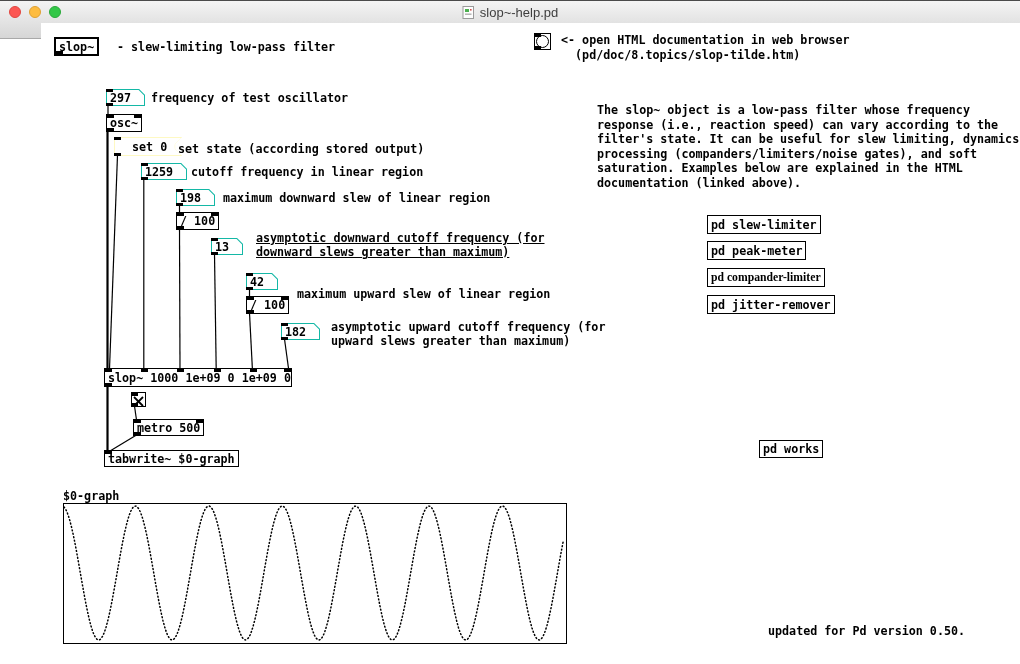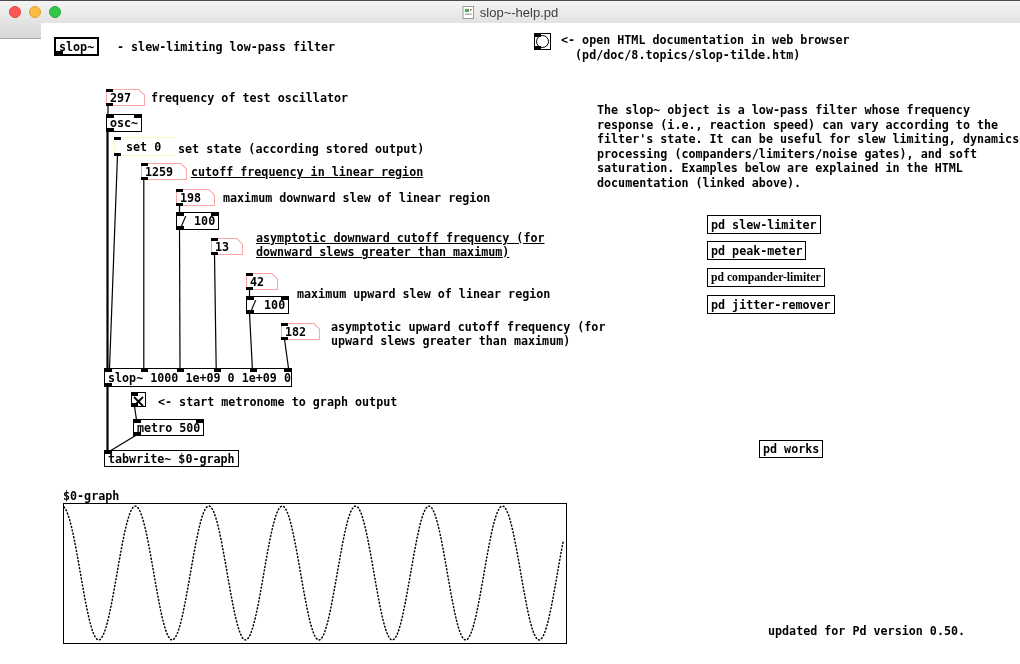--- a/index.html
+++ b/index.html
@@ -19,28 +19,28 @@
   .wires{position:absolute;left:0;top:0;width:1020px;height:641px;}
   
   .comment{position:absolute;font:bold 11.7px "DejaVu Sans Mono",monospace;color:#000;
            white-space:pre;line-height:14px;}
   
   .obox{position:absolute;height:18px;border:1px solid #000;background:#fff;box-sizing:border-box;
         display:inline-flex;align-items:center;padding:0 3px;white-space:pre;
         font:bold 11.7px "DejaVu Sans Mono",monospace;color:#000;}
   .hbox{border-width:2px;height:19px;}
   
-  .nbox{position:absolute;height:17px;background:#fca5a5;display:inline-flex;align-items:center;
+  .nbox{position:absolute;height:17px;background:#14b8a6;display:inline-flex;align-items:center;
         padding:0 14px 0 4px;white-space:pre;font:bold 11.7px "DejaVu Sans Mono",monospace;
         clip-path:polygon(0 0,calc(100% - 6px) 0,100% 6px,100% 100%,0 100%);}
   .nbg{position:absolute;inset:1px;background:#fff;
        clip-path:polygon(0 0,calc(100% - 5.5px) 0,100% 5.5px,100% 100%,0 100%);}
   
   .mbox{position:absolute;height:19px;background:#fef9c3;display:inline-flex;align-items:center;
-        padding:0 15px 0 12px;white-space:pre;font:bold 11.7px "DejaVu Sans Mono",monospace;
+        padding:0 15px 0 18px;white-space:pre;font:bold 11.7px "DejaVu Sans Mono",monospace;
         clip-path:polygon(0 0,100% 0,calc(100% - 7px) 7px,calc(100% - 7px) calc(100% - 7px),100% 100%,0 100%);}
   .mbg{position:absolute;inset:1px;background:#fff;
        clip-path:polygon(0 0,100% 0,calc(100% - 6.5px) 6.5px,calc(100% - 6.5px) calc(100% - 6.5px),100% 100%,0 100%);}
   .btxt{position:relative;z-index:1;}
   
   .nub{position:absolute;width:7px;height:3px;background:#000;z-index:2;}
   .tl{left:0;top:0}.tr{right:0;top:0}.bl{left:0;bottom:0}
   
   .toggle{position:absolute;width:15px;height:15px;border:1px solid #000;background:#fff;box-sizing:border-box;}
   .bang{position:absolute;width:17px;height:17px;border:1px solid #000;background:#fff;box-sizing:border-box;}
@@ -131,21 +131,21 @@
       <i class="nub bl"></i>
     </div>
     <div class="comment" style="left:137px;top:119px;">set state (according stored output)</div>
 
     <div class="nbox" style="left:100px;top:140px;">
       <span class="nbg"></span>
       <span class="btxt">1259</span>
       <i class="nub tl"></i>
       <i class="nub bl"></i>
     </div>
-    <div class="comment" style="left:150px;top:142px;text-decoration:underline;">cutoff frequency in linear region</div>
+    <div class="comment" style="left:150px;top:142px;">cutoff frequency in linear region</div>
 
     <div class="nbox" style="left:135px;top:166px;">
       <span class="nbg"></span>
       <span class="btxt">198</span>
       <i class="nub tl"></i>
       <i class="nub bl"></i>
     </div>
     <div class="comment" style="left:182px;top:168px;">maximum downward slew of linear region</div>
 
     <div class="obox" style="left:135px;top:189px;">
@@ -200,21 +200,20 @@
     </div>
 
     <div class="toggle" style="left:90px;top:369px;">
       <svg width="13" height="13">
         <line x1="2" y1="2" x2="11" y2="11" stroke="#000" stroke-width="1.8"></line>
         <line x1="11" y1="2" x2="2" y2="11" stroke="#000" stroke-width="1.8"></line>
       </svg>
       <i class="nub tl" style="width:6px"></i>
       <i class="nub bl" style="width:6px"></i>
     </div>
-    <div class="comment" style="left:117px;top:372px;">&lt;- start metronome to graph output</div>
 
     <div class="obox" style="left:92px;top:396px;height:17px;">
       <span class="btxt">metro 500</span>
       <i class="nub tl"></i>
       <i class="nub tr"></i>
       <i class="nub bl"></i>
     </div>
 
     <div class="obox" style="left:63px;top:427px;height:17px;">
       <span class="btxt">tabwrite~ $0-graph</span>

